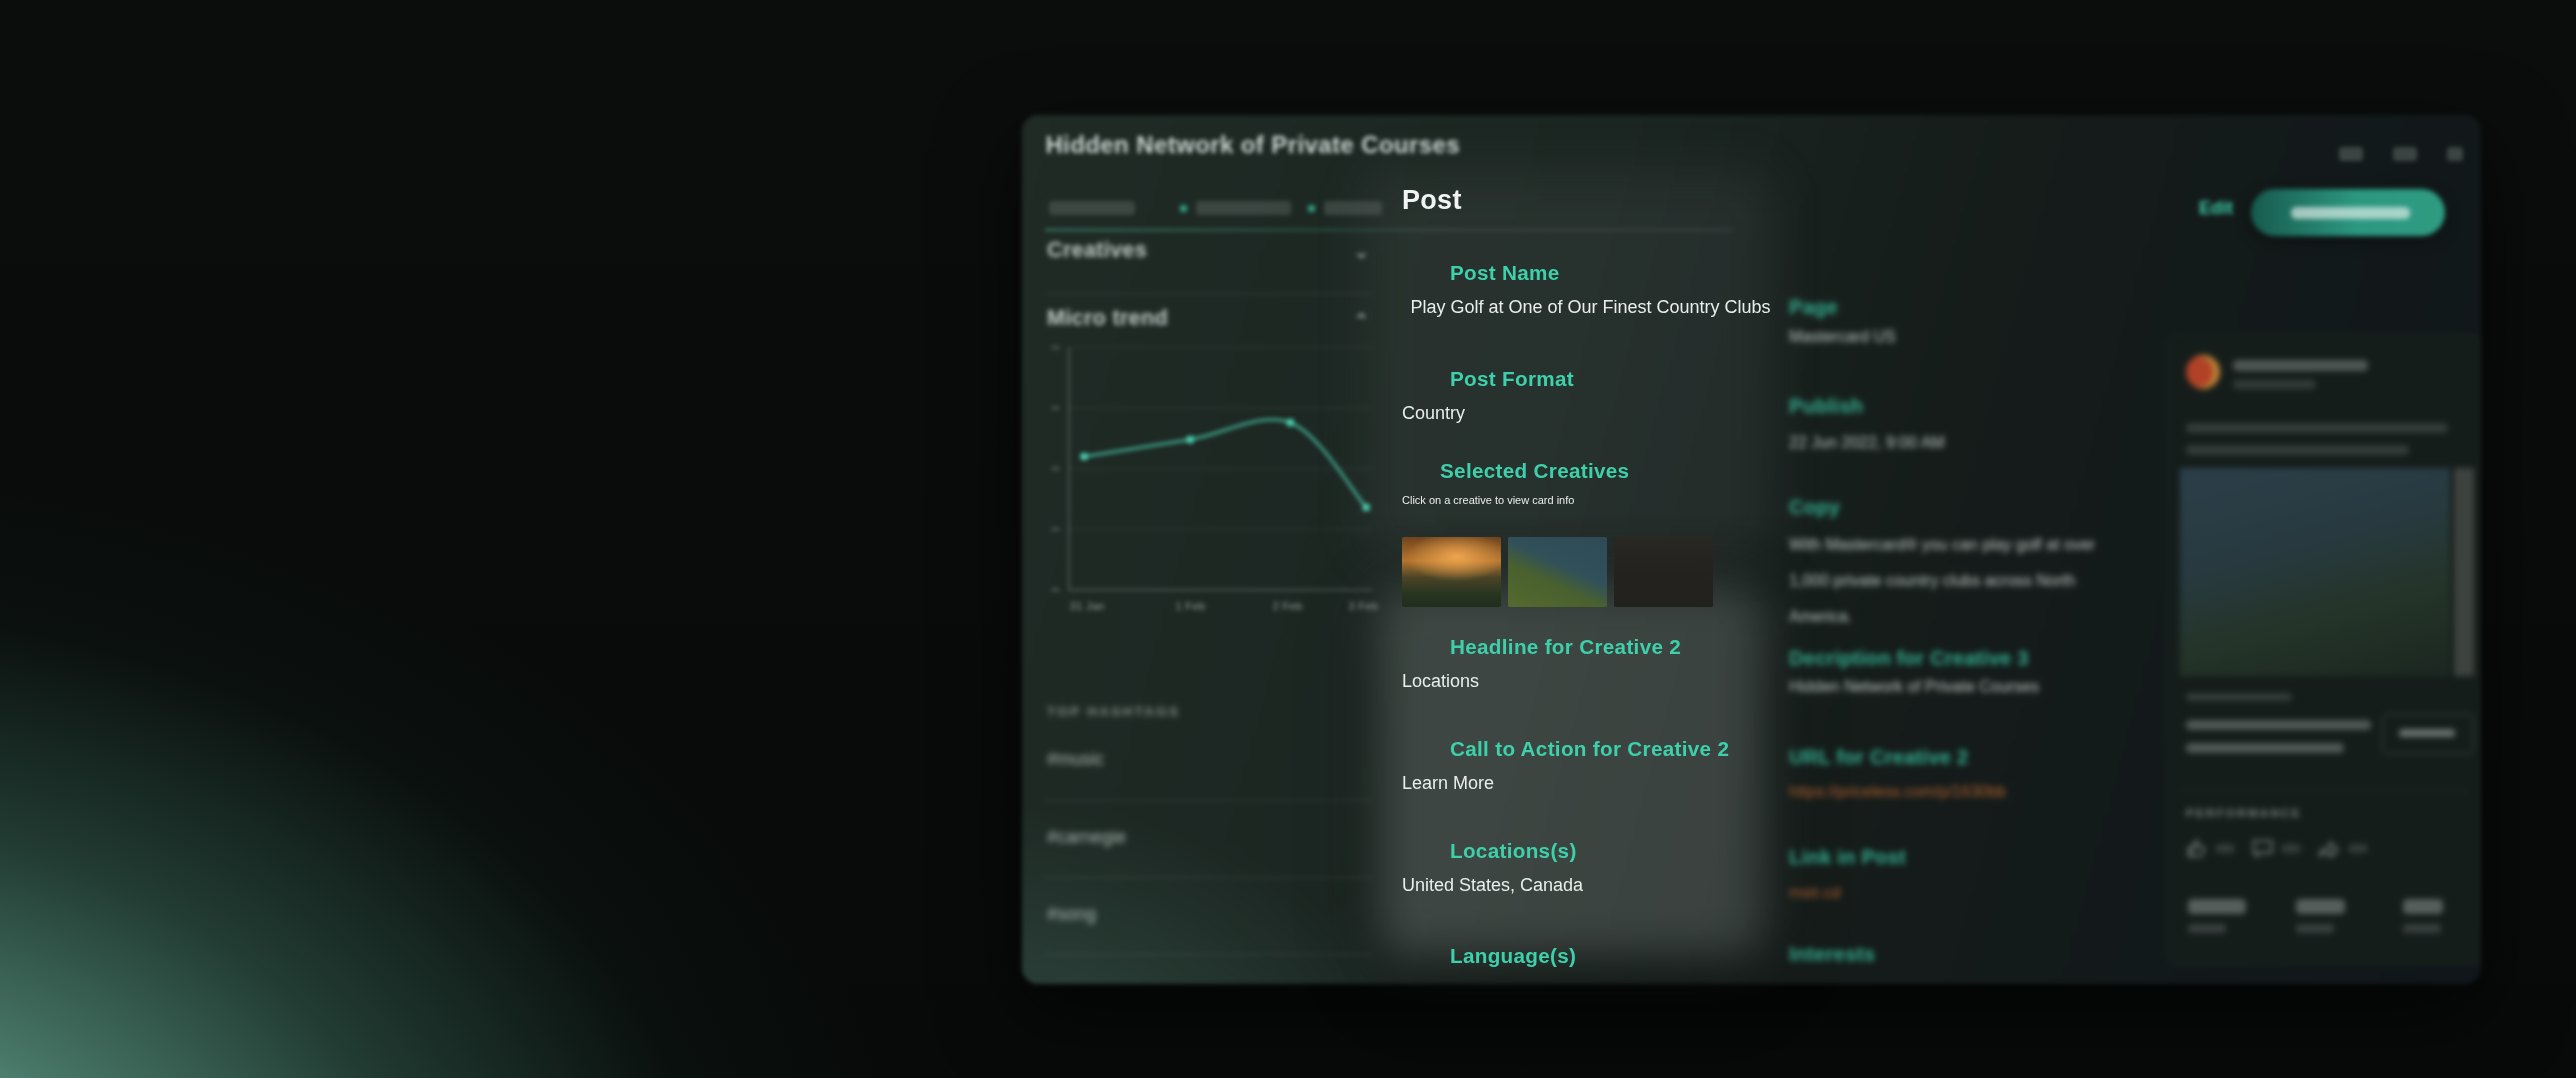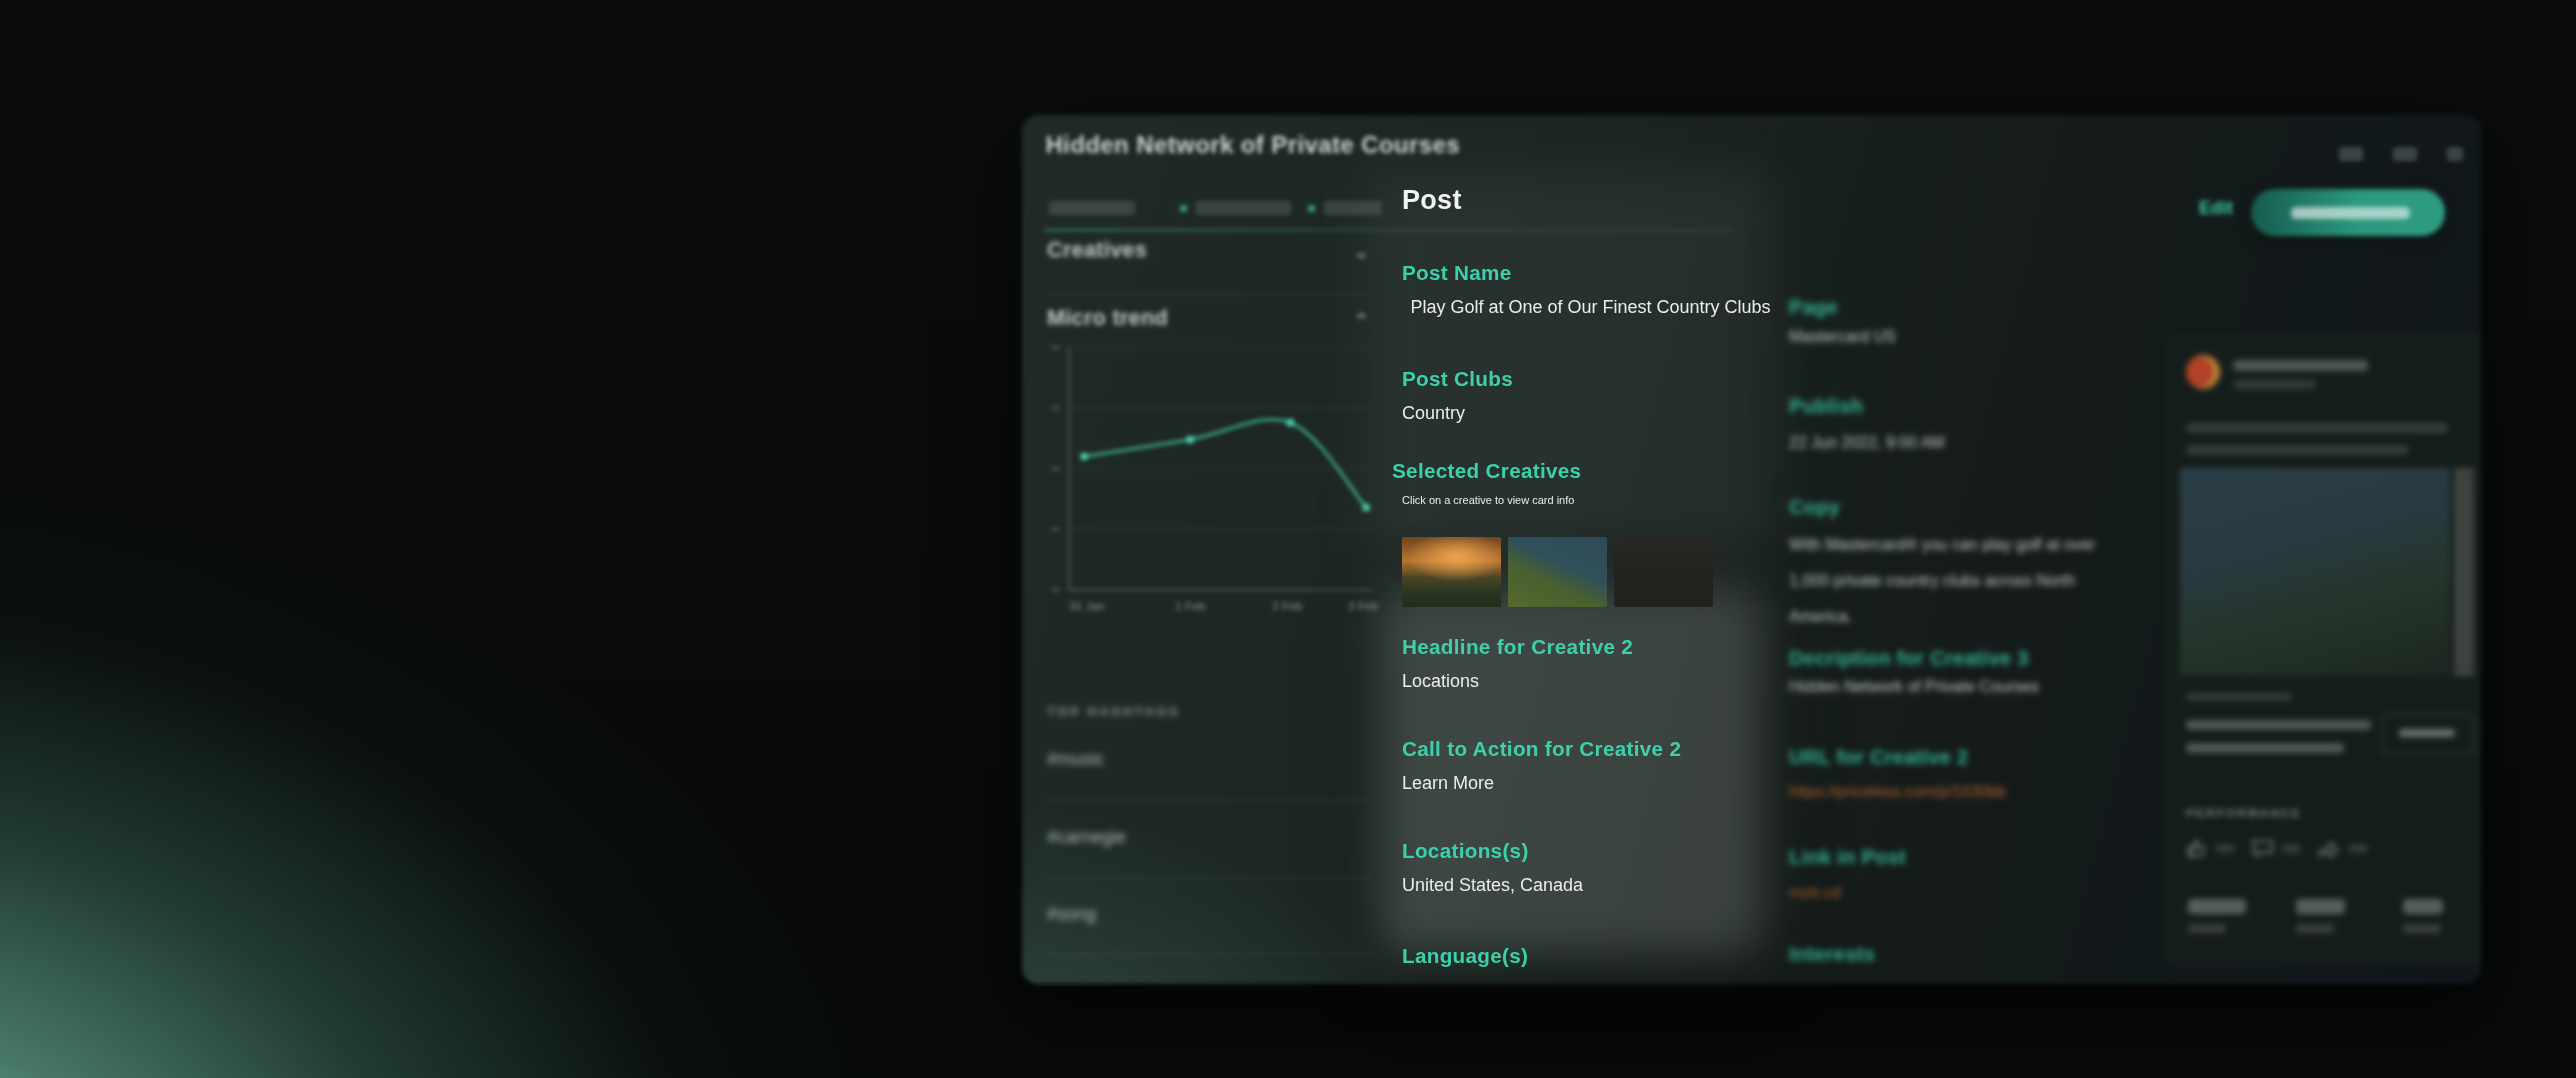--- a/index.html
+++ b/index.html
@@ -55,21 +55,21 @@
   .pv-ico{position:absolute;top:503px;width:23.4px;height:20px;fill:none;stroke:#9aa6a1;stroke-width:2;opacity:.75;}
   .stat-val{position:absolute;top:564px;width:58px;height:15.3px;border-radius:4.5px;background:rgba(214,224,220,0.34);}
   .stat-lab{position:absolute;top:589px;width:38px;height:9px;border-radius:3.6px;background:rgba(214,224,220,0.18);}
   
   .popover{left:1366px;top:171px;width:413px;height:813px;}
   .glass1{position:absolute;left:0px;top:0px;width:406px;height:386px;border-radius:23.4px;
     background:rgba(104,114,110,0.16);filter:blur(23.4px);}
   .glass2{position:absolute;left:12.6px;top:415px;width:385px;height:370px;border-radius:27px;
     background:rgba(142,150,146,0.30);filter:blur(21.6px);box-shadow:0 21.6px 63px rgba(0,0,0,0.35);}
   .pp-title{left:36px;top:14.4px;font-size:27px;font-weight:600;color:#f0f4f3;letter-spacing:0.3px;}
-  .f-label{font-size:20.7px;font-weight:700;color:#3ed0ab;letter-spacing:0.3px;}
+  .f-label{font-size:20.7px;font-weight:700;color:#3ed0ab;letter-spacing:0.3px;margin-left:48px;}
   .f-value{font-size:18px;color:#e9eeec;text-align:center;}
   .thumb{position:absolute;top:366px;width:99px;height:70px;border-radius:1.8px;}
   .thumb1{left:36px;background:
     radial-gradient(72px 36px at 55% 28%,rgba(244,170,80,.9),rgba(244,170,80,0) 70%),
     linear-gradient(180deg,#6e441e 0%,#b5742f 34%,#4a4426 58%,#273420 82%,#222e1d 100%);}
   .thumb2{left:142px;background:linear-gradient(205deg,#2e4a56 0%,#31505a 42%,#49602f 62%,#566a2e 100%);}
   .thumb3{left:248px;background:linear-gradient(180deg,#2b2722 0%,#221f1b 60%,#1c1a17 100%);opacity:.8;}
   
   .chart-wrap{left:20px;top:225px;width:350px;height:286px;}
   text{font-family:"Liberation Sans",sans-serif;}
@@ -204,21 +204,21 @@
 
   <div class="abs popover">
     <div class="glass1"></div>
     <div class="glass2"></div>
 
     <div class="abs pp-title">Post</div>
 
     <div class="abs f-label" style="left:36px;top:90px;">Post Name</div>
     <div class="abs f-value" style="left:36px;top:126px;width:377px;">Play Golf at One of Our Finest Country Clubs</div>
 
-    <div class="abs f-label" style="left:36px;top:196px;">Post Clubs</div>
+    <div class="abs f-label" style="left:36px;top:196px;">Post Format</div>
     <div class="abs f-value" style="left:36px;top:232px;">Country</div>
 
     <div class="abs f-label" style="left:26px;top:288px;">Selected Creatives</div>
     <div class="abs f-value" style="left:36px;top:323px;font-size:11px;">Click on a creative to view card info</div>
 
     <div class="thumb thumb1"></div>
     <div class="thumb thumb2"></div>
     <div class="thumb thumb3"></div>
 
     <div class="abs f-label" style="left:36px;top:464px;">Headline for Creative 2</div>

